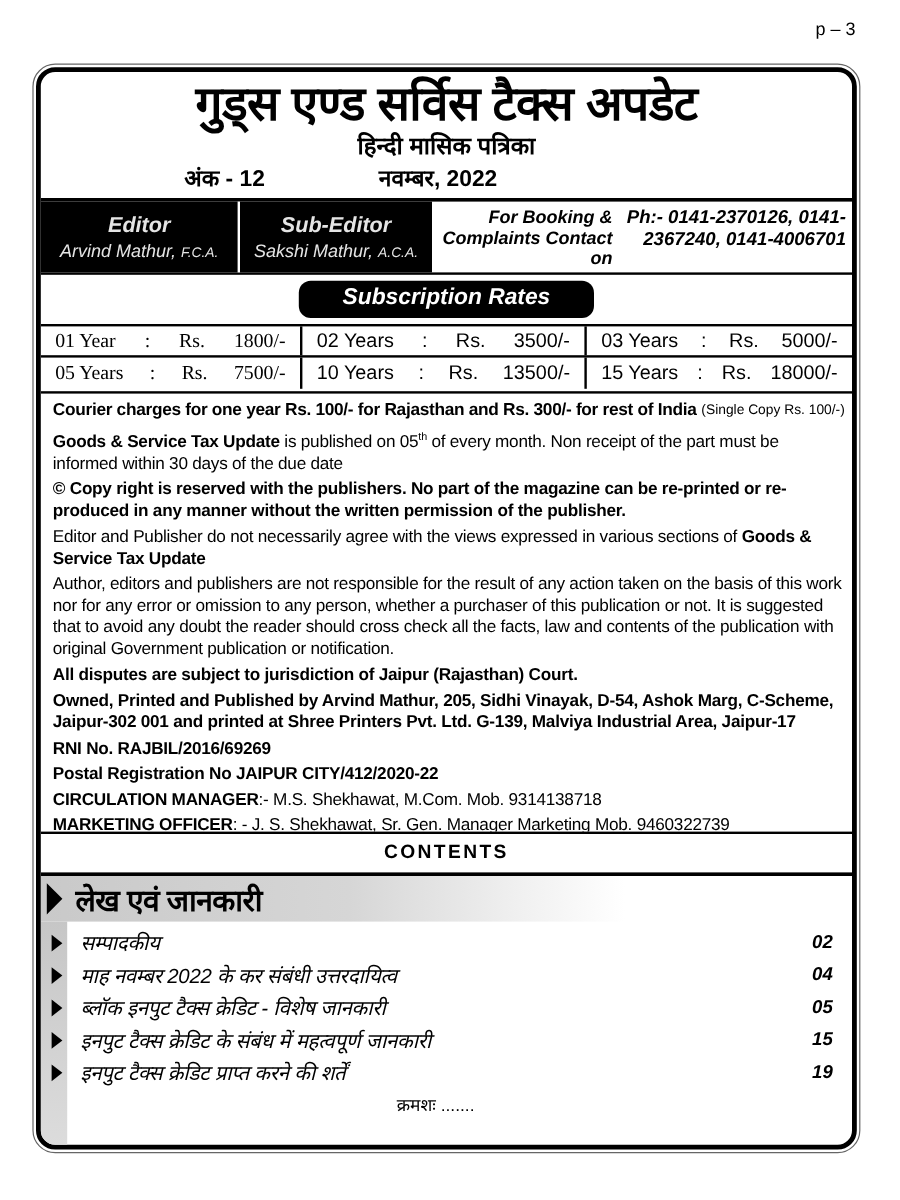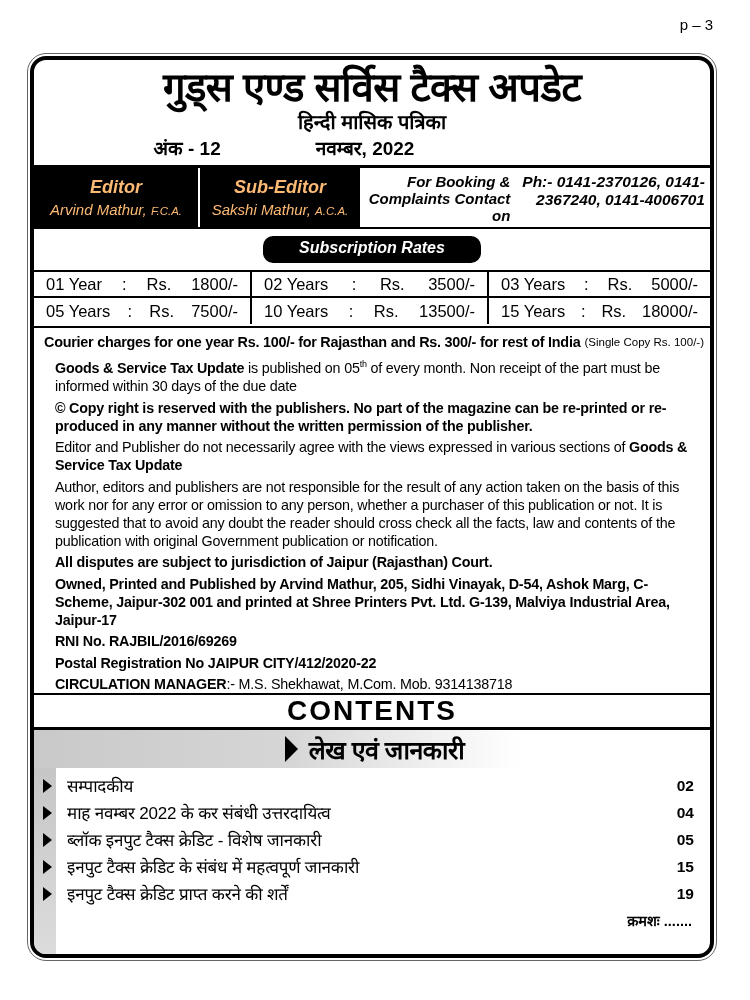--- a/index.html
+++ b/index.html
@@ -24,79 +24,79 @@
   .m-title { font-size:40px; font-weight:700; line-height:1.12; letter-spacing:-0.5px; }
   .m-sub { font-size:20px; font-weight:700; line-height:1.2; }
   .m-meta { display:grid; grid-template-columns:1.1fr 1fr 1.3fr; font-size:19px; font-weight:700;
             padding:1px 40px 0 60px; }
   .m-meta span:nth-child(1){ text-align:center; }
   .m-meta span:nth-child(2){ text-align:center; }
   .m-meta span:nth-child(3){ text-align:center; }
 
   
   .editor-row { display:flex; height:61px; border-bottom:2px solid #000; }
-  .ed-block { background:#000; color:#fdba74; font-style:italic; text-align:center;
+  .ed-block { background:#000; color:#e5e5e5; font-style:italic; text-align:center;
               display:flex; flex-direction:column; justify-content:center; gap:3px; }
   .ed-block.e1 { width:166px; border-right:2px solid #fff; }
   .ed-block.e2 { width:160px; }
   .ed-label { font-size:18px; font-weight:700; }
   .ed-name { font-size:15px; }
   .ed-qual { font-size:11.5px; }
   .booking { flex:1; display:flex; flex-direction:row; justify-content:space-around;
              text-align:right; font-style:italic; font-weight:700; padding:5px 5px 5px 0; }
   .b1 { font-size:15px; }
   .b2 { font-size:15.5px; }
 
   
   .rates-bar { height:41px; display:flex; align-items:center; justify-content:center; }
-  .rates-pill { background:#000; color:#fff; font-style:italic; font-weight:700; font-size:16px;
+  .rates-pill { background:#000; color:#fff; font-style:italic; font-weight:700; font-size:19px;
                 padding:3px 36px 6px 36px; border-radius:10px; }
 
   
   .sub-table { height:58px; border-top:2px solid #000; border-bottom:2px solid #000; }
   .sub-row { display:flex; height:26px; }
   .sub-row:first-child { border-bottom:2px solid #000; }
   .sub-cell { display:flex; justify-content:space-between; align-items:center;
               padding:0 12px; font-size:16.5px; }
-  .sub-cell:nth-child(1) { width:218px; border-right:2px solid #000; }
+  .sub-cell:nth-child(1) { width:218px; border-right:2px solid #000;font-family:Liberation Serif, serif; }
   .sub-cell:nth-child(2) { width:237px; border-right:2px solid #000; }
   .sub-cell:nth-child(3) { flex:1; }
 
   
   .courier { height:28px; display:flex; align-items:center; padding:0 6px 0 10px; }
   .courier-main { font-weight:700; font-size:14.4px; letter-spacing:-0.25px; flex:1; }
   .courier-note { font-size:11.5px; white-space:nowrap; }
 
   
   .notices { flex:1; padding:3px 8px 0 10px; overflow:hidden; }
-  .notices p { font-size:14.3px; line-height:1.26; letter-spacing:-0.2px; margin-bottom:3.5px;margin-left:11px; }
+  .notices p { font-size:14.3px; line-height:1.26; letter-spacing:-0.2px; margin-bottom:3.5px; }
   .notices .bold { font-weight:700; }
   .notices sup { font-size:9px; }
 
   
   .contents-head { height:37px; border-top:2px solid #000; border-bottom:3px solid #000;
-                   text-align:center; font-weight:700; font-size:28px; letter-spacing:2px;
+                   text-align:center; font-weight:700; font-size:16px; letter-spacing:2px;
                    line-height:32px; }
   .contents-body { height:224px; position:relative; }
   .side-strip { position:absolute; left:0; top:38px; bottom:0; width:22px;
                 background:linear-gradient(#c6c6c6,#dcdcdc); z-index:0; }
   .section-header { position:relative; z-index:1; height:38px; display:flex; align-items:center;
                     gap:11px; padding-left:5px;
-                    background:linear-gradient(90deg,#c9c9c9 0%,#d6d6d6 38%,#efefef 58%,#ffffff 72%);justify-content:center; }
+                    background:linear-gradient(90deg,#c9c9c9 0%,#d6d6d6 38%,#efefef 58%,#ffffff 72%); }
   .tri-big { width:0; height:0; border-left:13px solid #000;
              border-top:13px solid transparent; border-bottom:13px solid transparent; }
   .section-title { font-weight:700; font-size:25px; letter-spacing:-0.5px; }
   .toc { position:relative; z-index:1; padding-top:4px; }
-  .toc-item { display:flex; align-items:center; height:27px; }
+  .toc-item { display:flex; align-items:center; height:27px;font-style:italic; }
   .toc-marker { width:0; height:0; border-left:9px solid #000;
                 border-top:7px solid transparent; border-bottom:7px solid transparent;
                 margin-left:9px; }
   .toc-title { margin-left:15px; flex:1; font-size:17px; letter-spacing:-0.2px; }
   .toc-page { font-weight:700; font-size:15.5px; margin-right:16px; }
-  .continuation { position:relative; z-index:1; text-align:right; font-weight:700;
+  .continuation { position:relative; z-index:1; text-align:center; font-weight:400;
                   font-size:14.5px; padding:3px 18px 0 0; }
 </style>
 </head>
 <body>
 
 <div class="page">
 
   <div class="page-number">p – 3</div>
 
   <div class="main-box">

